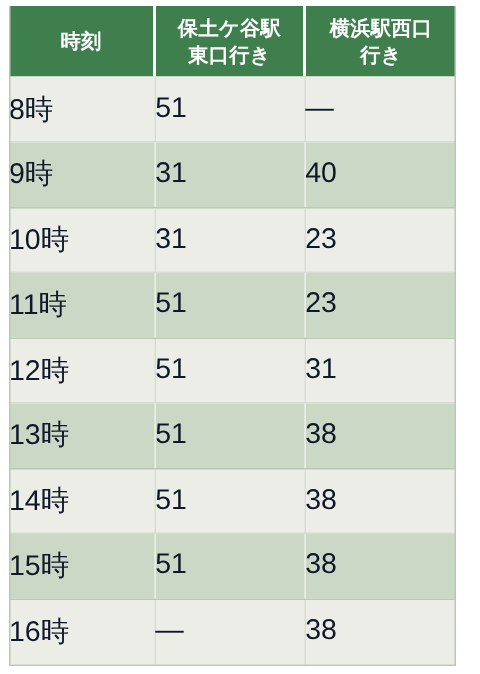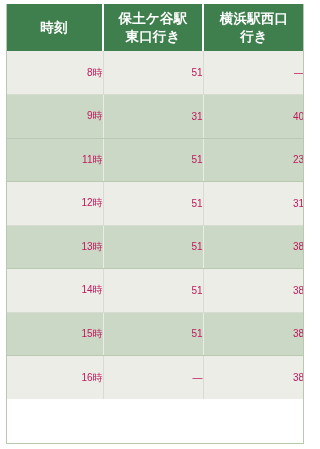--- a/index.html
+++ b/index.html
@@ -42,24 +42,24 @@
     height: 47px;
     padding: 2px 2px;
     box-sizing: border-box;
     border-right: 2px solid #ffffff;
     letter-spacing: 0.2px;
   }
   thead th:last-child { border-right: none; }
 
   tbody td {
     height: 43.5px;
-    text-align: right;
+    text-align: left;
     vertical-align: middle;
-    font-size: 10px;
-    color: #be185d;
+    font-size: 19px;
+    color: #0f172a;
     padding: 0;
     border-right: 1px solid #ffffff;
     border-bottom: 1px solid #ffffff;
     box-sizing: border-box;
   }
   tbody td:last-child { border-right: none; }
 
   tbody tr.row-odd  td { background: #ecede6; }
   tbody tr.row-even td { background: #cbd8c5; }
 
@@ -109,20 +109,25 @@
       <tr class="row-odd">
         <td>8時</td>
         <td>51</td>
         <td>—</td>
       </tr>
       <tr class="row-even">
         <td>9時</td>
         <td>31</td>
         <td>40</td>
       </tr>
+      <tr class="row-odd">
+        <td>10時</td>
+        <td>31</td>
+        <td>23</td>
+      </tr>
       <tr class="row-even">
         <td>11時</td>
         <td>51</td>
         <td>23</td>
       </tr>
       <tr class="row-odd">
         <td>12時</td>
         <td>51</td>
         <td>31</td>
       </tr>

